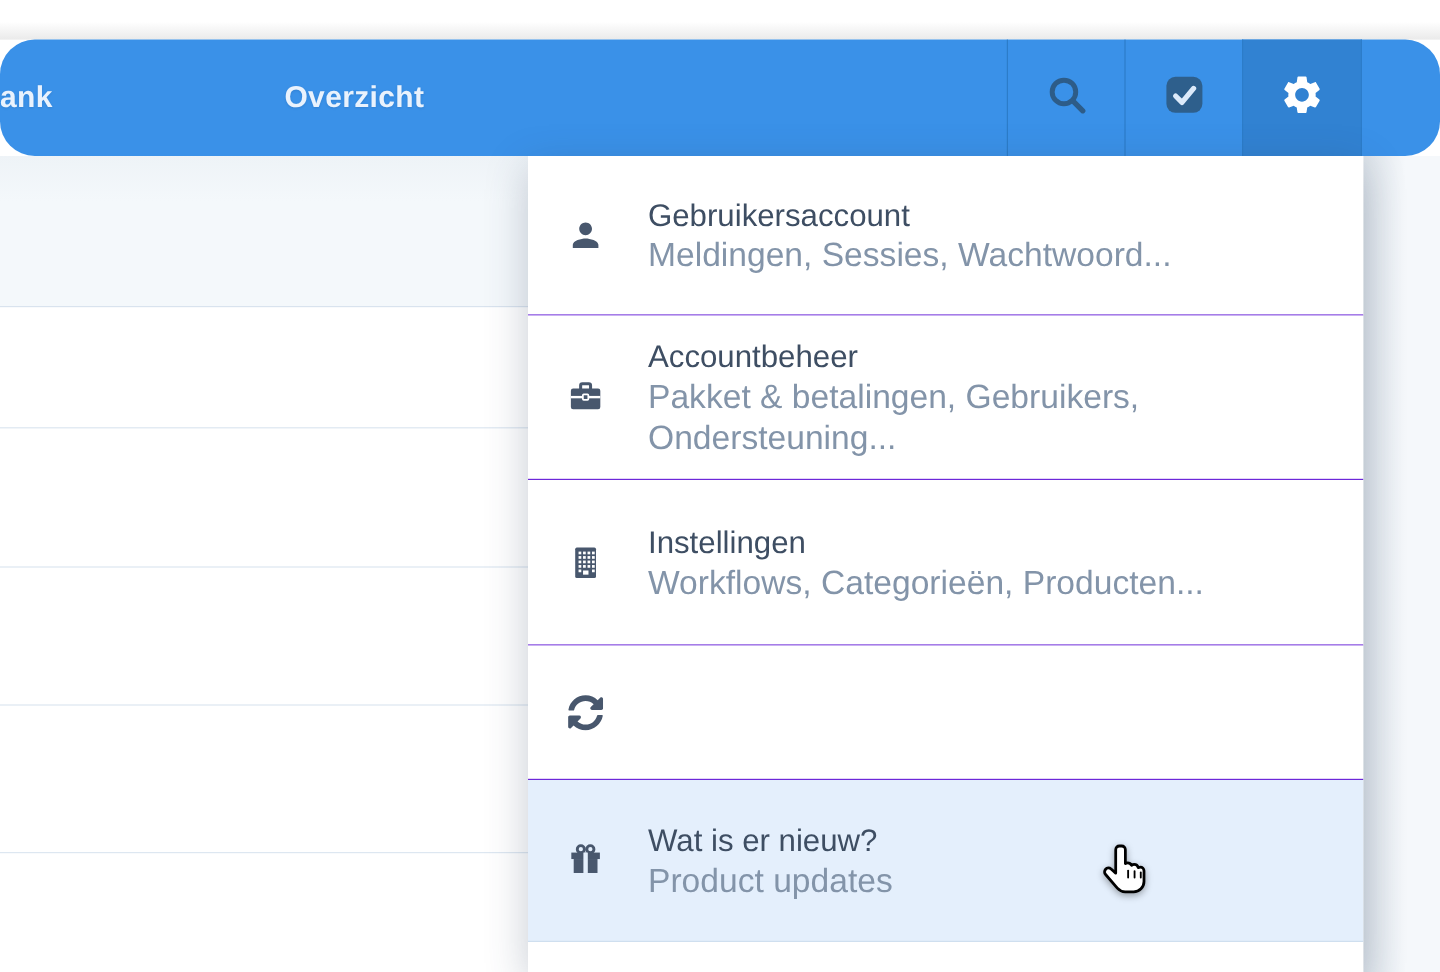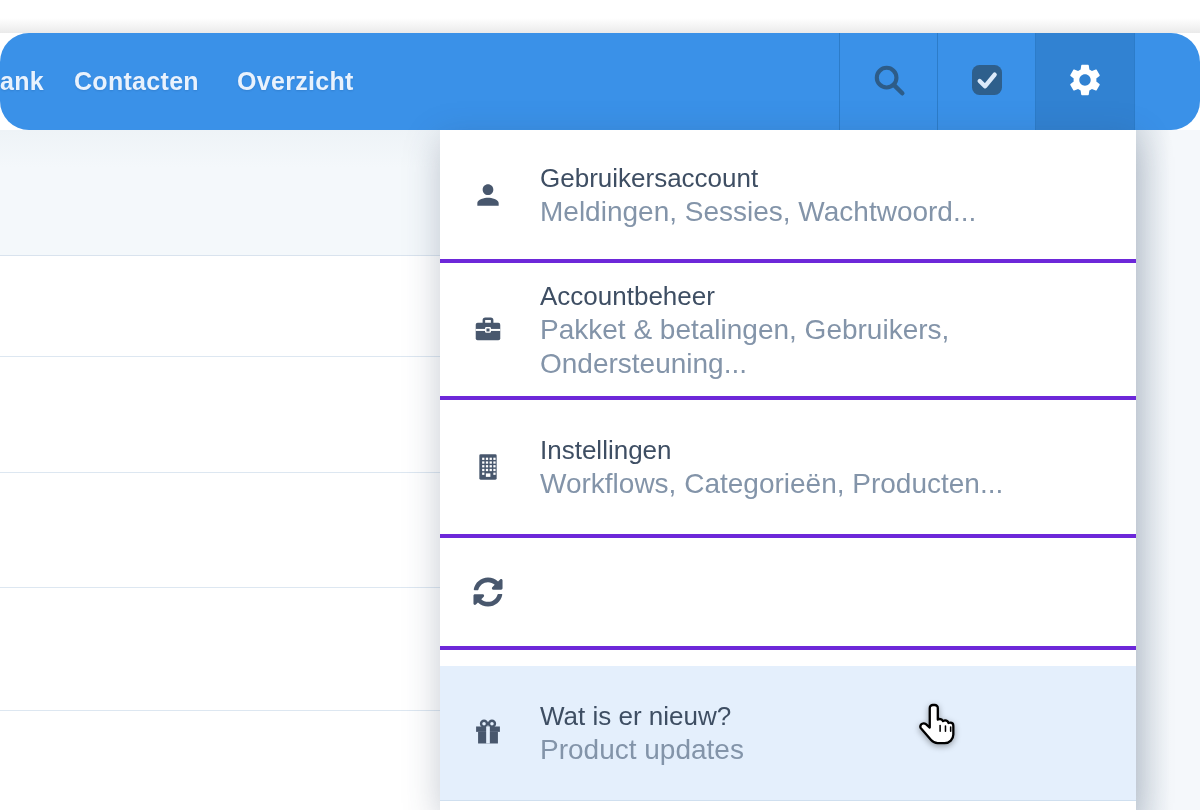--- a/index.html
+++ b/index.html
@@ -35,46 +35,45 @@
   
   .page-right { position:absolute; left:1136px; top:130px; width:64px; height:680px;
     background:#f5f8fb; }
   .page-right .shade { position:absolute; left:0; top:0; width:100%; height:100%;
     background:linear-gradient(to right, rgba(90,115,140,.16), rgba(90,115,140,0) 55%); }
 
   
   .dropdown { position:absolute; left:440px; top:130px; width:696px; height:680px;
     background:#ffffff; box-shadow:0 10px 34px rgba(45,65,95,.28); display:flex; flex-direction:column; }
   .menu-item { display:flex; align-items:center; padding-left:28px;
-    border-bottom:4px solid #6d28d9; background:#fff; cursor:pointer; }
+    border-bottom:1px solid #6d28d9; background:#fff; cursor:pointer; }
   .menu-item.h133 { height:133px; }
   .menu-item.h138 { height:138px; }
   .menu-item.h137 { height:137px; }
   .menu-item.h112 { height:112px; }
   .menu-item.h135 { height:135px; }
-  .menu-item.highlight { background:#e4effc; border-bottom:1px solid #cfdfef;margin-top:16px; }
+  .menu-item.highlight { background:#e4effc; border-bottom:1px solid #cfdfef; }
   .menu-item .ic { width:40px; display:flex; align-items:center; justify-content:center;
     margin-right:32px; flex:0 0 40px; }
   .menu-item .txt { display:flex; flex-direction:column; }
   .mi-title { font-size:26px; color:#3e4e63; line-height:34px; }
   .mi-sub { font-size:28px; color:#8394a9; line-height:34px; }
   .menu-filler { flex:1; background:#fff; }
 
   
   .cursor { position:absolute; left:915px; top:702px; width:46px; height:52px;
     pointer-events:none; filter:drop-shadow(0 2px 3px rgba(0,0,0,.35)); }
 </style>
 </head>
 <body>
 
 <div class="topstrip"></div>
 
 <div class="navbar">
   <span class="nav-item nav-bank">ank</span>
-  <span class="nav-item nav-contacten">Contacten</span>
   <span class="nav-item nav-rapporten">Overzicht</span>
 
   <div class="nav-icons">
     <div class="icon-cell">
       <span>
         <svg width="38" height="38" viewBox="0 0 24 24">
           <circle cx="10.5" cy="10.5" r="6.2" fill="none" stroke="#2d5c88" stroke-width="2.6"></circle>
           <line x1="15.2" y1="15.2" x2="20.4" y2="20.4" stroke="#2d5c88" stroke-width="2.8" stroke-linecap="round"></line>
         </svg>
       </span>

